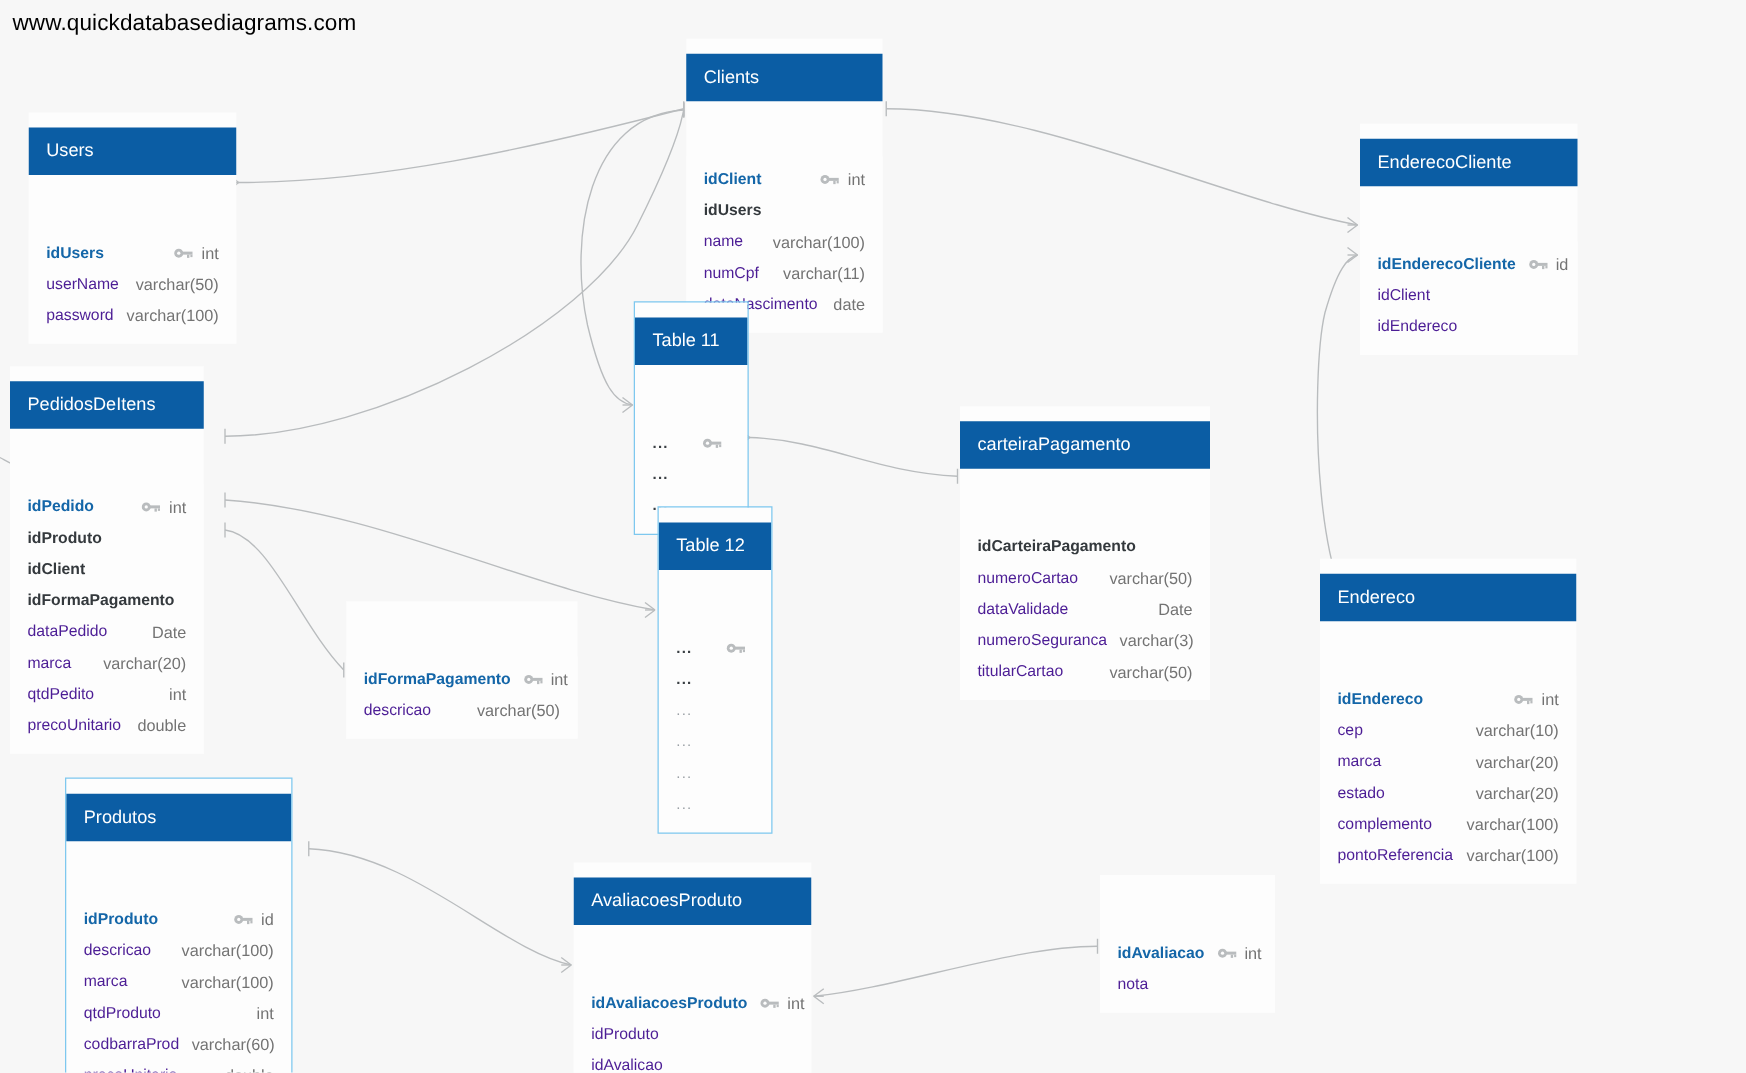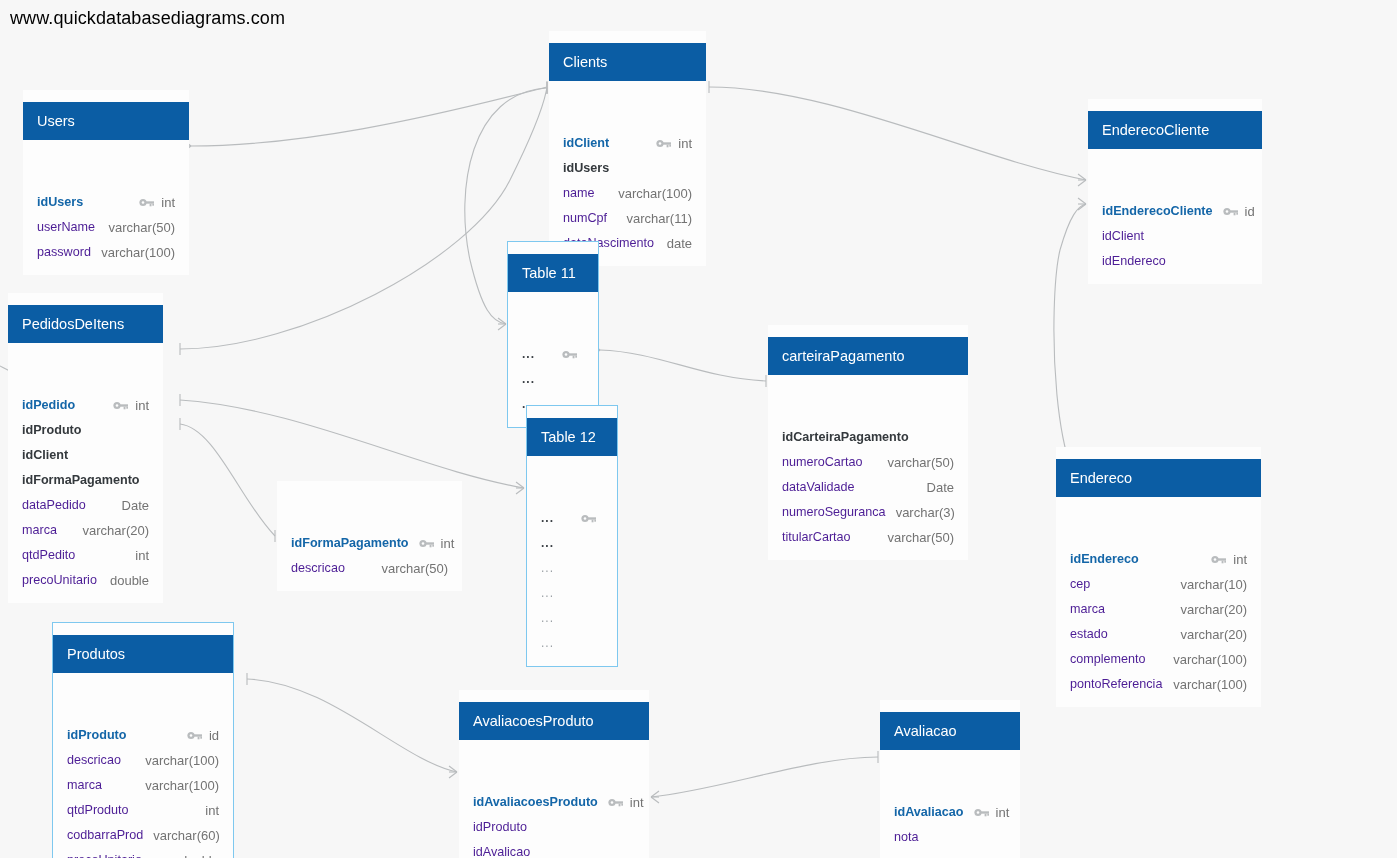--- a/index.html
+++ b/index.html
@@ -562,21 +562,20 @@
             <span class="ctype"></span>
           </div>
           <div class="row">
             <span class="cname">idAvalicao</span>
             <span class="spacer"></span>
             <span class="ctype"></span>
           </div>
         </div>
       </div>
       <div class="table" style="left: 880px; top: 700px; width: 140px;">
-        <div class="t-header">Avaliacao</div>
         <div class="t-body">
           <div class="row">
             <span class="cname pk">idAvaliacao</span>
             <span class="spacer"></span>
             <span class="keyicon">
               <svg width="16" height="11" viewBox="0 0 16 11">
                 <circle cx="4" cy="5.5" r="3.6" fill="#b9bcbe"></circle>
                 <circle cx="4" cy="5.5" r="1.3" fill="#fdfdfd"></circle>
                 <rect x="6.6" y="4.3" width="8.4" height="2.4" fill="#b9bcbe"></rect>
                 <rect x="10.6" y="6.7" width="1.9" height="2.6" fill="#b9bcbe"></rect>

